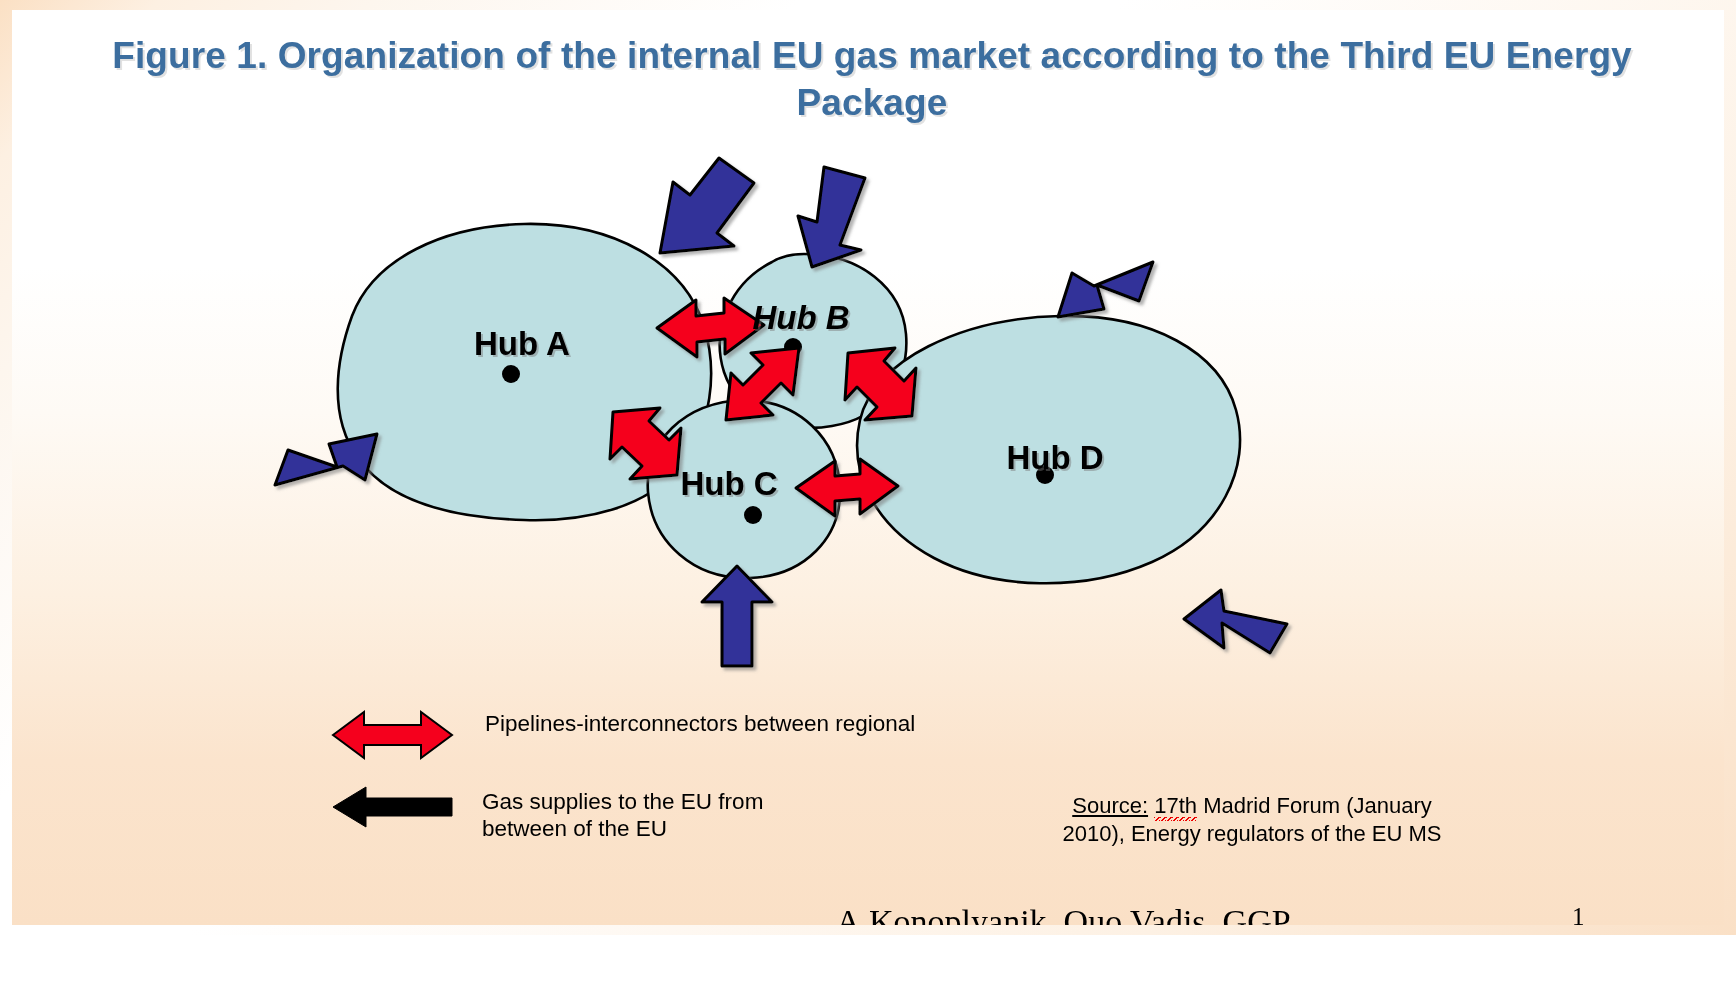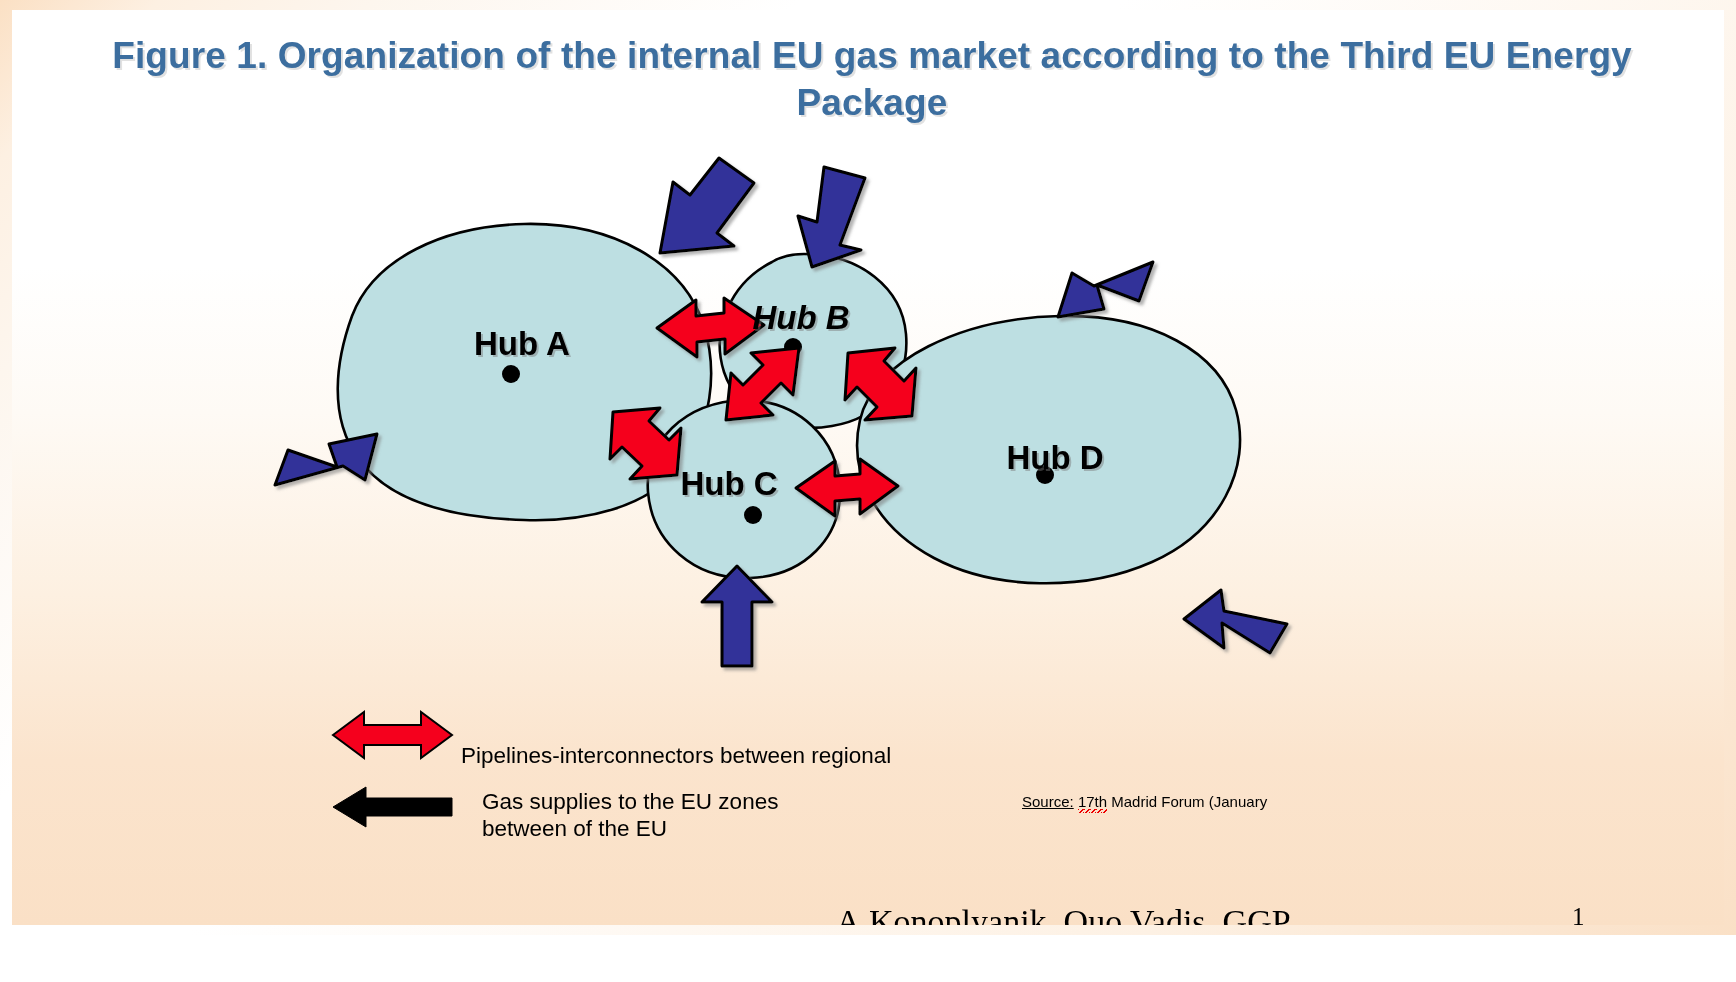--- a/index.html
+++ b/index.html
@@ -48,21 +48,21 @@
   .legend-row{position:absolute;}
   .legend-text{
     position:absolute;
     font-size:22.5px;color:#000;line-height:1.22;
     font-family:"Liberation Sans", sans-serif;
   }
 
   
   #source{
     position:absolute;left:1010px;top:782px;width:460px;
-    font-size:15px;line-height:1.28;color:#000;
+    font-size:22px;line-height:1.28;color:#000;text-align:center;
   }
   #source .u{text-decoration:underline;}
   .sq{
     
     background-image:
       repeating-linear-gradient(135deg,#e00 0 1.4px,transparent 1.4px 3px);
     background-repeat:repeat-x;
     background-size:6px 4px;
     background-position:0 100%;
     padding-bottom:3px;
@@ -191,37 +191,38 @@
     <div class="hub-label" style="left:510px;top:334px;">Hub A</div>
     <div class="hub-label" style="left:789px;top:308px;font-style:italic;">Hub B</div>
     <div class="hub-label" style="left:717px;top:474px;">Hub C</div>
     <div class="hub-label" style="left:1043px;top:448px;">Hub D</div>
 
     <div class="legend-row" style="left:0;top:0;">
 
       <svg style="position:absolute;left:318px;top:696px;width:125px;height:58px;" viewBox="0 0 125 58">
         <path d="M 3,29 L 34,6 L 34,19 L 91,19 L 91,6 L 122,29 L 91,52 L 91,39 L 34,39 L 34,52 Z" fill="#f5001d" stroke="#000" stroke-width="2"></path>
       </svg>
-      <div class="legend-text" style="left:449px;top:700px;width:470px;margin-top:32px;">
+      <div class="legend-text" style="left:473px;top:700px;width:470px;">
         <div>Pipelines-interconnectors between regional</div>
       </div>
 
       <svg style="position:absolute;left:318px;top:775px;width:125px;height:44px;" viewBox="0 0 125 44">
         <path d="M 3,22 L 36,2 L 36,13 L 122,13 L 122,31 L 36,31 L 36,42 Z" fill="#000000" stroke="#000" stroke-width="1"></path>
       </svg>
       <div class="legend-text" style="left:470px;top:778px;width:420px;">
-        <div>Gas supplies to the EU zones</div>
+        <div>Gas supplies to the EU from</div>
         <div>between of the EU</div>
       </div>
     </div>
 
     <div id="source">
       <div>
         <span class="u">Source:</span><span> </span><span class="sq">17th</span><span> Madrid Forum (January</span>
       </div>
+      <div>2010), Energy regulators of the EU MS</div>
     </div>
 
     <div id="footer"><span class="sq">A.Konoplyanik</span><span>, Quo Vadis, GGP</span></div>
 
     <div id="pagenum">1</div>
 
   </div>
 </div>
 
 </body></html>

